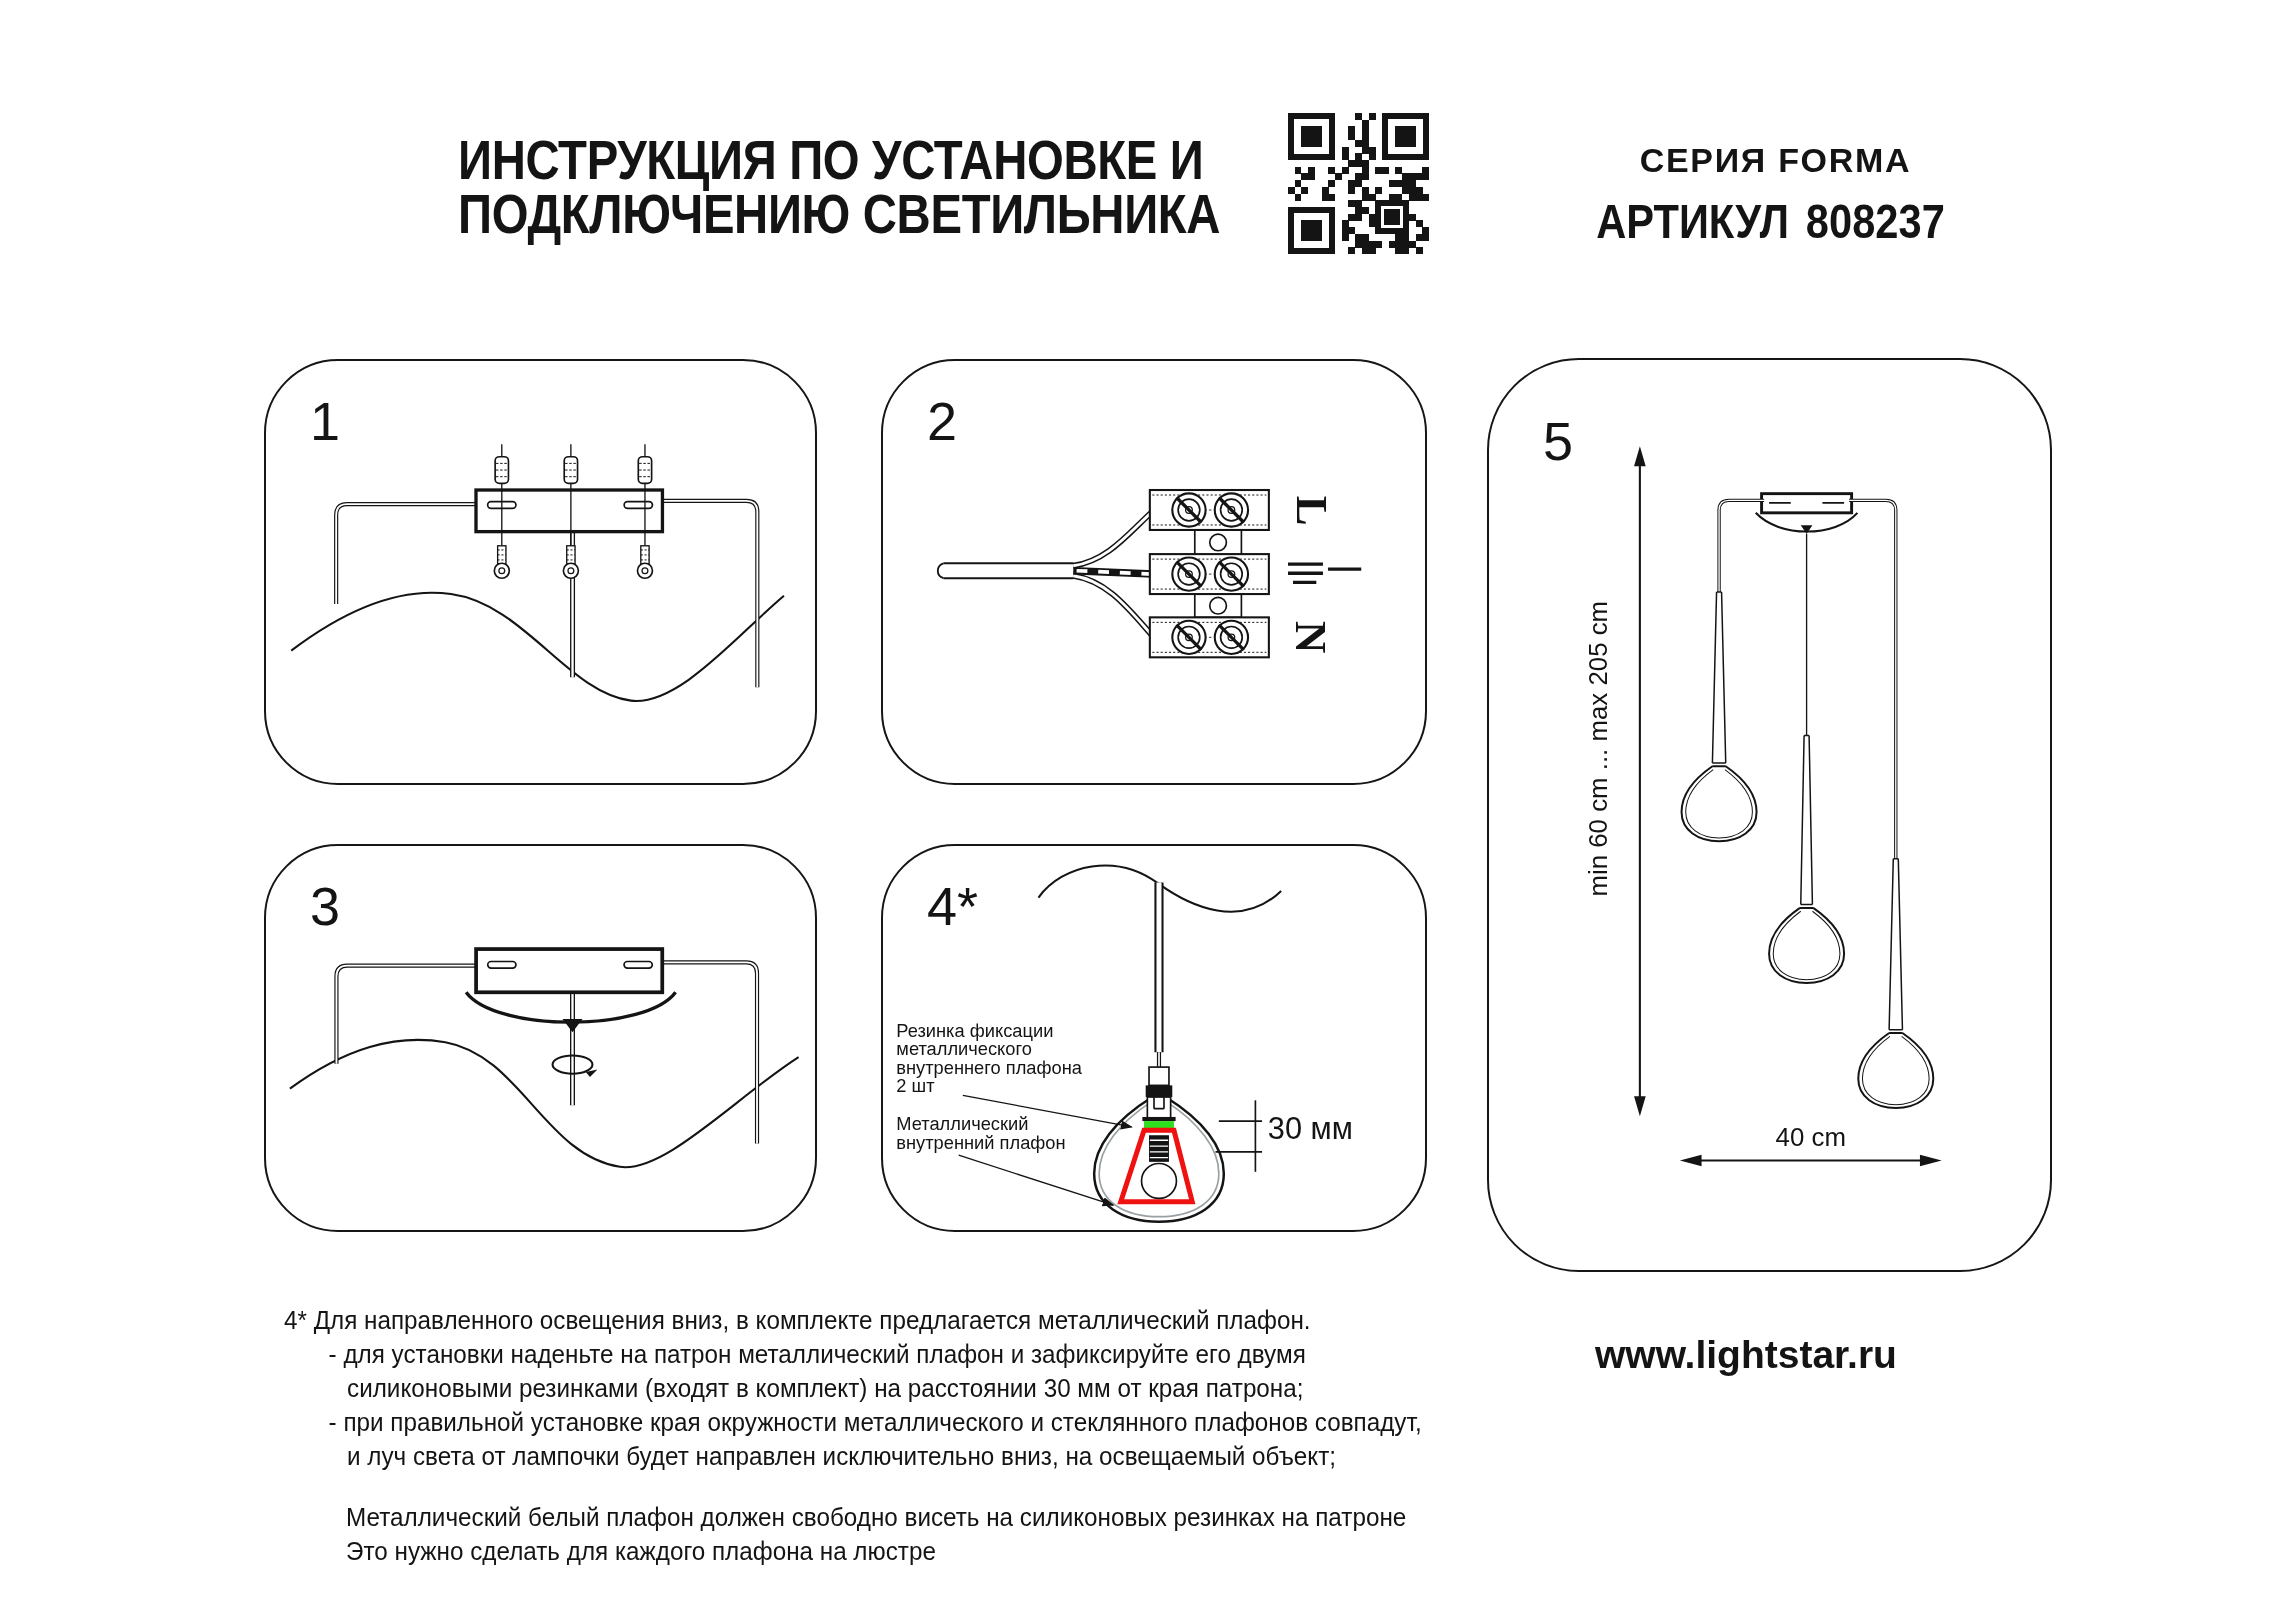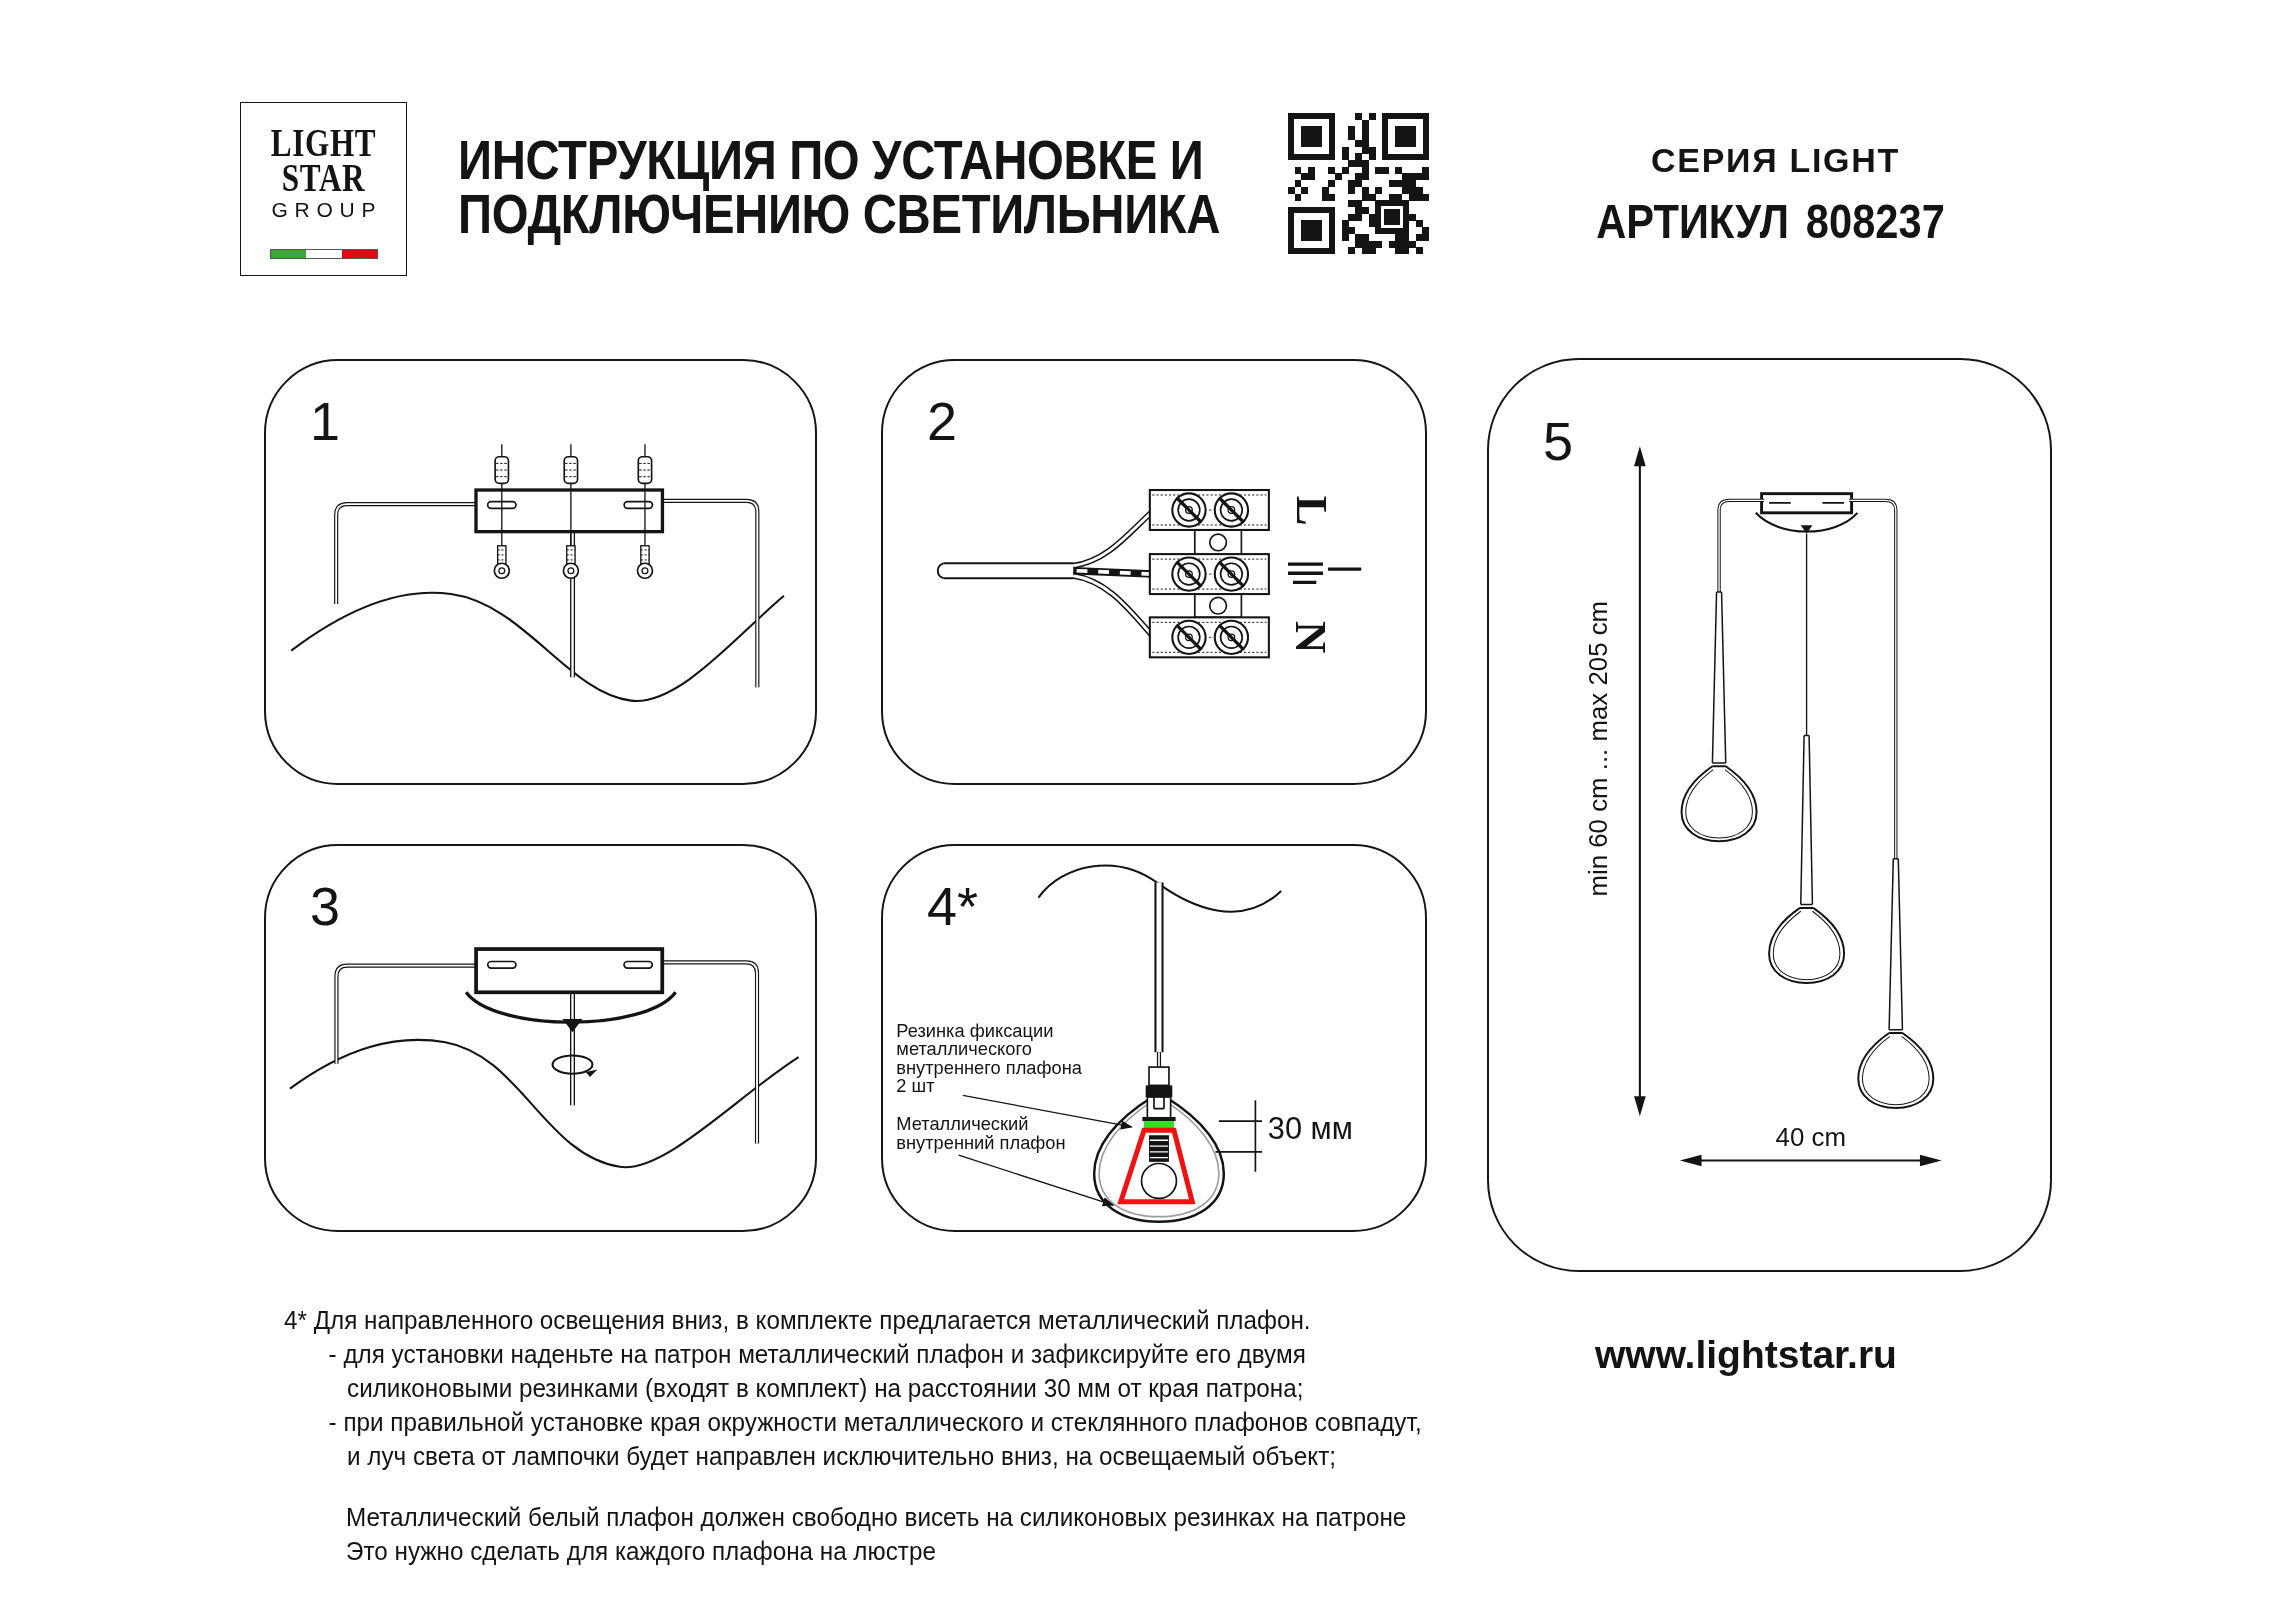--- a/index.html
+++ b/index.html
@@ -57,32 +57,20 @@
   .website{position:absolute;left:1595px;top:1333px;font-size:39px;font-weight:bold;white-space:nowrap;}
 
   svg text{font-family:"Liberation Sans","DejaVu Sans",sans-serif;fill:#141414;}
   svg .serifLN{font-family:"Liberation Serif","DejaVu Serif",serif;font-weight:bold;}
 </style>
 </head>
 <body>
 
 <div class="page">
 
-  <div class="logo-box">
-    <div class="logo-serif">
-      <div>LIGHT</div>
-      <div>STAR</div>
-    </div>
-    <div class="logo-group">GROUP</div>
-    <div class="logo-flag">
-      <span style="background:#3aaa35"></span>
-        <span style="background:#ffffff"></span>
-        <span style="background:#e30613"></span>
-    </div>
-  </div>
 
   <div class="title">
     <div>ИНСТРУКЦИЯ ПО УСТАНОВКЕ И</div>
     <div>ПОДКЛЮЧЕНИЮ СВЕТИЛЬНИКА</div>
   </div>
 
   <div class="qr">
     <div class="finder f-tl"></div>
     <div class="finder f-tr"></div>
     <div class="finder f-bl"></div>
@@ -182,21 +170,21 @@
         <i style="left:121px;top:128px"></i>
         <i style="left:60px;top:134px"></i>
         <i style="left:74px;top:134px"></i>
         <i style="left:81px;top:134px"></i>
         <i style="left:107px;top:134px"></i>
         <i style="left:114px;top:134px"></i>
         <i style="left:128px;top:134px"></i>
       </div>
   </div>
 
-  <div class="series">СЕРИЯ LIGHT</div>
+  <div class="series">СЕРИЯ FORMA</div>
   <div class="article">
     <span>АРТИКУЛ</span>
     <span>808237</span>
   </div>
 
   <div class="panel p1">
     <div class="pnum">1</div>
     <svg viewBox="0 0 659 507">
       <g fill="none" stroke="#141414">
         <path d="M30,348 C100,295 165,272 222,280 C310,292 362,398 438,408 C495,415 565,330 622,282" stroke-width="2.5"></path>

